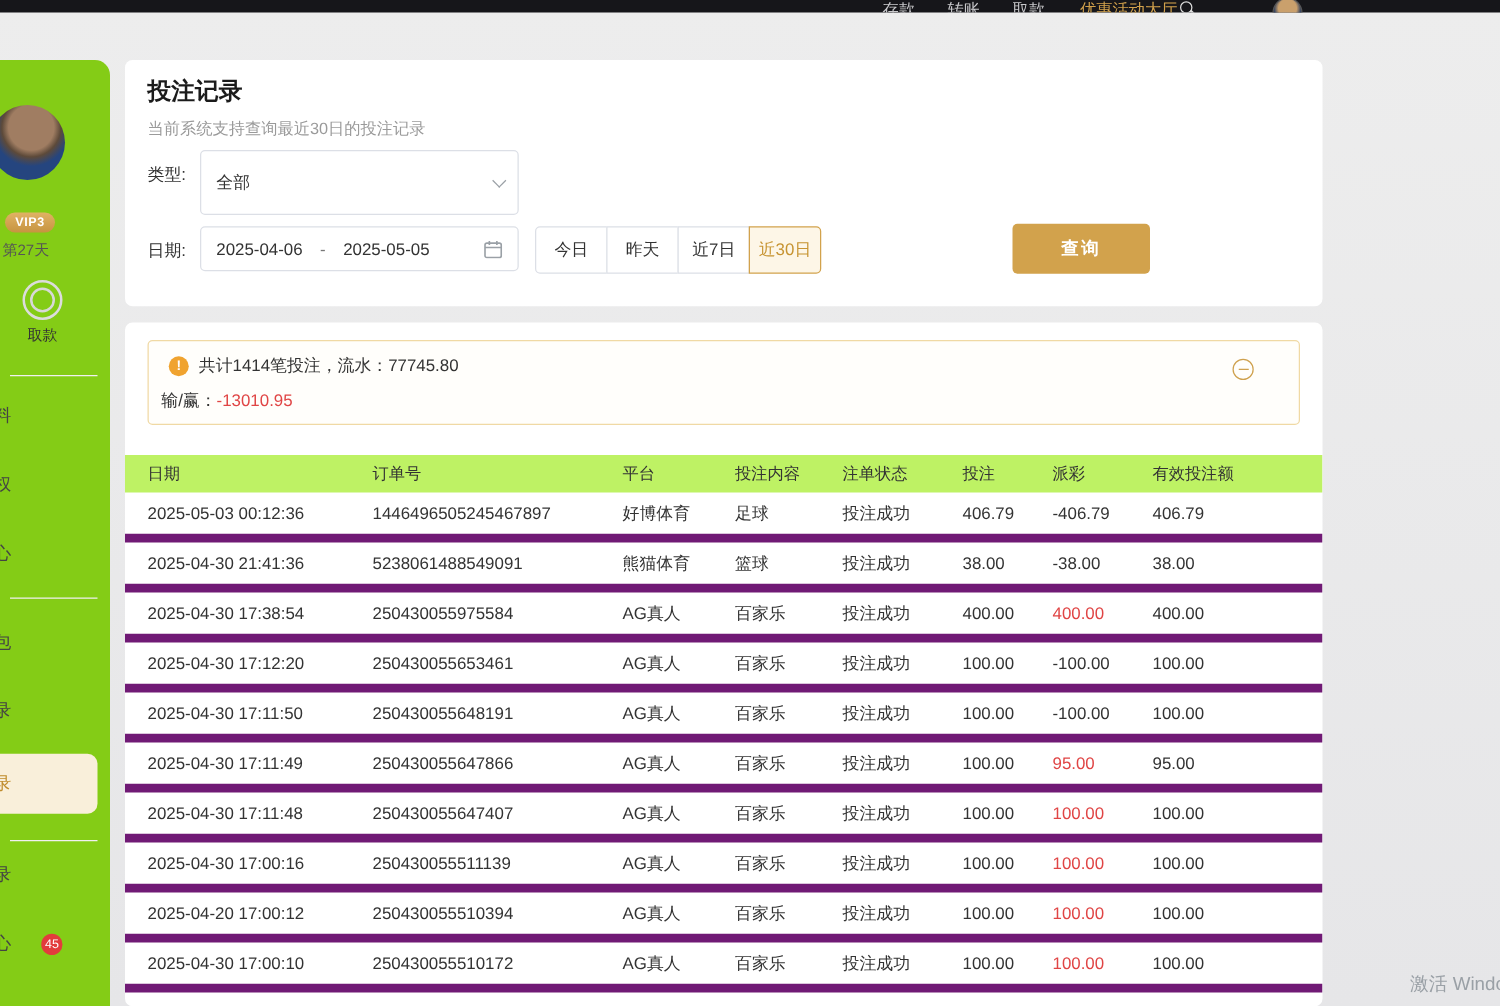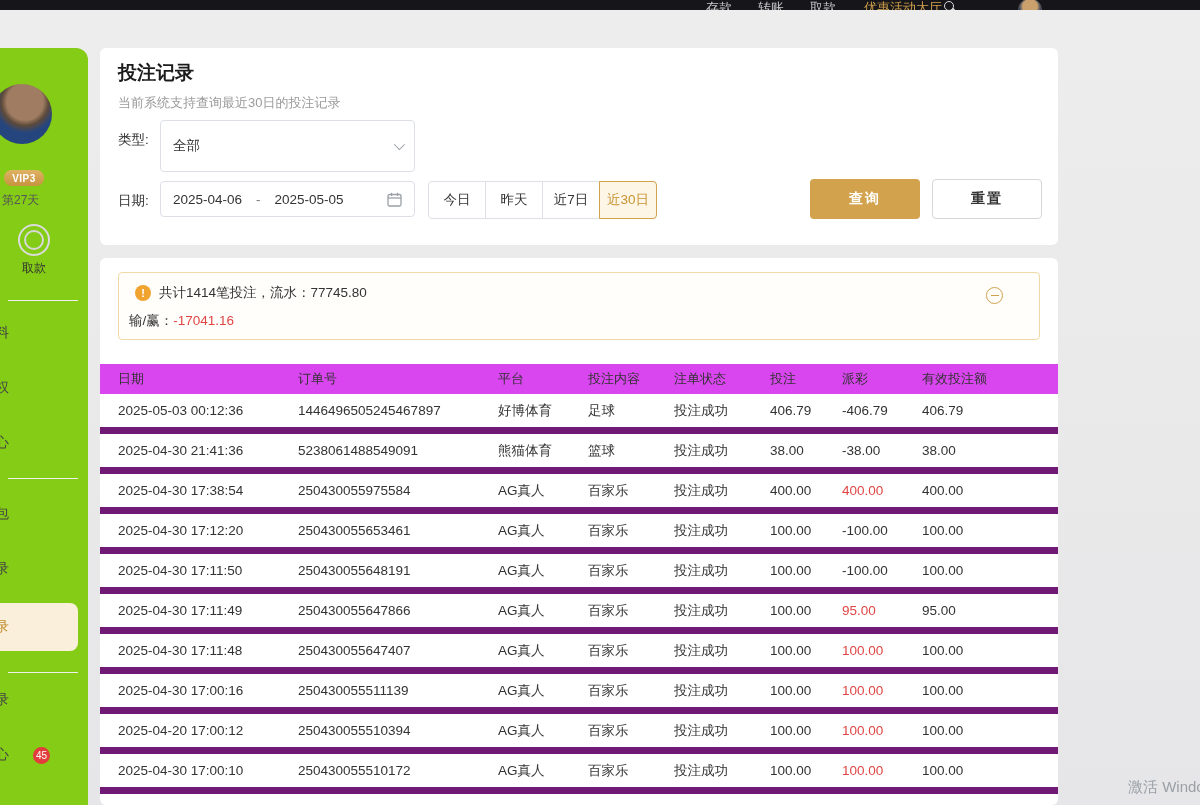--- a/index.html
+++ b/index.html
@@ -78,21 +78,21 @@
   .info-ico{width:16px;height:16px;border-radius:50%;background:#f0a32f;color:#fff;font-size:11px;font-weight:bold;
     display:flex;align-items:center;justify-content:center;margin-right:8px;}
   .summary .line2{position:absolute;left:10px;top:39px;font-size:13.5px;color:#333;}
   .summary .loss{color:#e04545;}
   .collapse-btn{position:absolute;right:36px;top:14px;width:17px;height:17px;border-radius:50%;
     border:1.5px solid #cfa14e;display:flex;align-items:center;justify-content:center;cursor:pointer;}
   .collapse-btn::after{content:"";width:8px;height:1.5px;background:#cfa14e;}
 
   .tbl-head,.tbl-row{display:grid;grid-template-columns:180px 200px 90px 86px 96px 72px 80px auto;
     align-items:center;padding:0 18px;}
-  .tbl-head{position:absolute;left:0;top:106px;width:958px;height:30px;background:#d946ef;font-size:13px;color:#333;font-weight:500;}
+  .tbl-head{position:absolute;left:0;top:106px;width:958px;height:30px;background:#bef264;font-size:13px;color:#333;font-weight:500;}
   .tbl-body{position:absolute;left:0;top:136px;width:958px;}
   .tbl-row{height:40px;border-bottom:7px solid #701a75;font-size:13.5px;color:#333;}
   .tbl-row .red{color:#e04545;}
 
   .watermark{position:absolute;left:1128px;top:778px;font-size:15px;color:#9aa0a6;white-space:nowrap;}
 </style>
 </head>
 <body>
 
 <div class="topbar">
@@ -166,31 +166,30 @@
   </div>
 
   <div class="quick-group" id="quick-group">
       <div class="quick-btn">今日</div>
       <div class="quick-btn">昨天</div>
       <div class="quick-btn">近7日</div>
       <div class="quick-btn active">近30日</div>
     </div>
 
   <div class="btn btn-search">查询</div>
-  <div class="btn btn-reset">重置</div>
 </div>
 
 <div class="card card-table">
   <div class="summary">
     <div class="line1">
       <span class="info-ico">!</span>
       <span>共计1414笔投注，流水：77745.80</span>
     </div>
     <div class="line2">
-      <span>输/赢：</span><span class="loss">-17041.16</span>
+      <span>输/赢：</span><span class="loss">-13010.95</span>
     </div>
     <div class="collapse-btn"></div>
   </div>
 
   <div class="tbl-head" id="tbl-head">
       <span>日期</span>
       <span>订单号</span>
       <span>平台</span>
       <span>投注内容</span>
       <span>注单状态</span>

